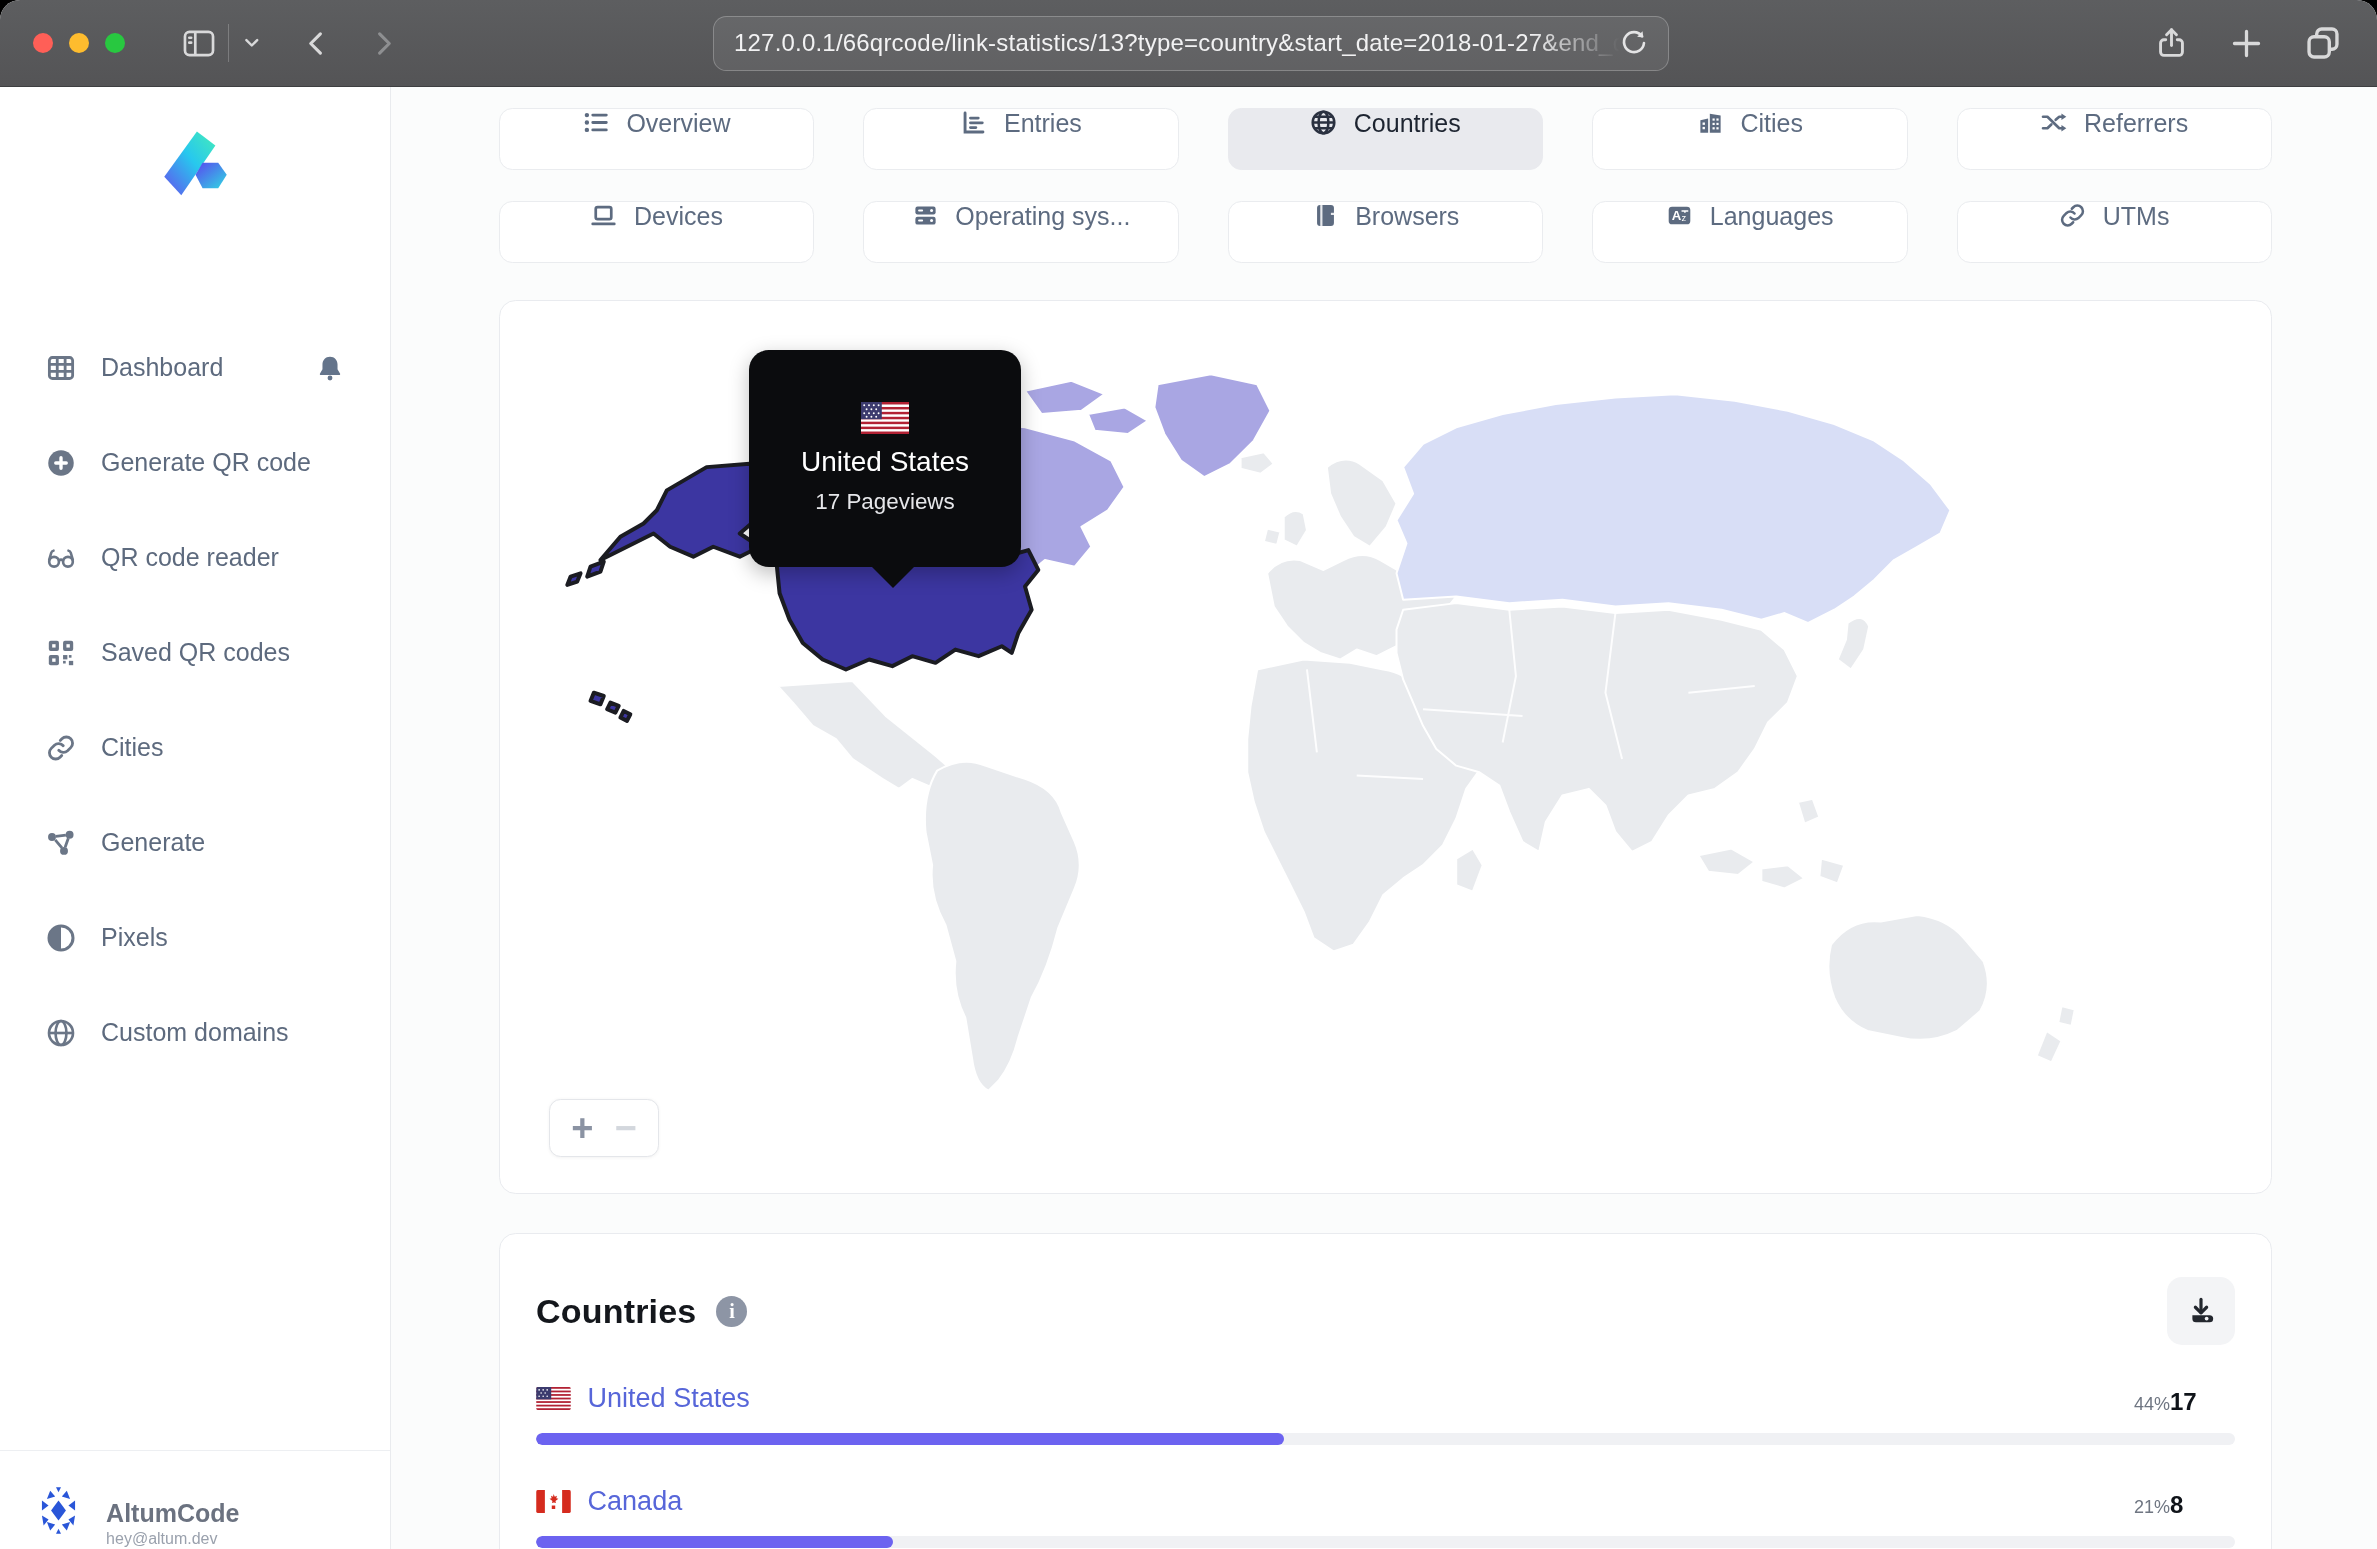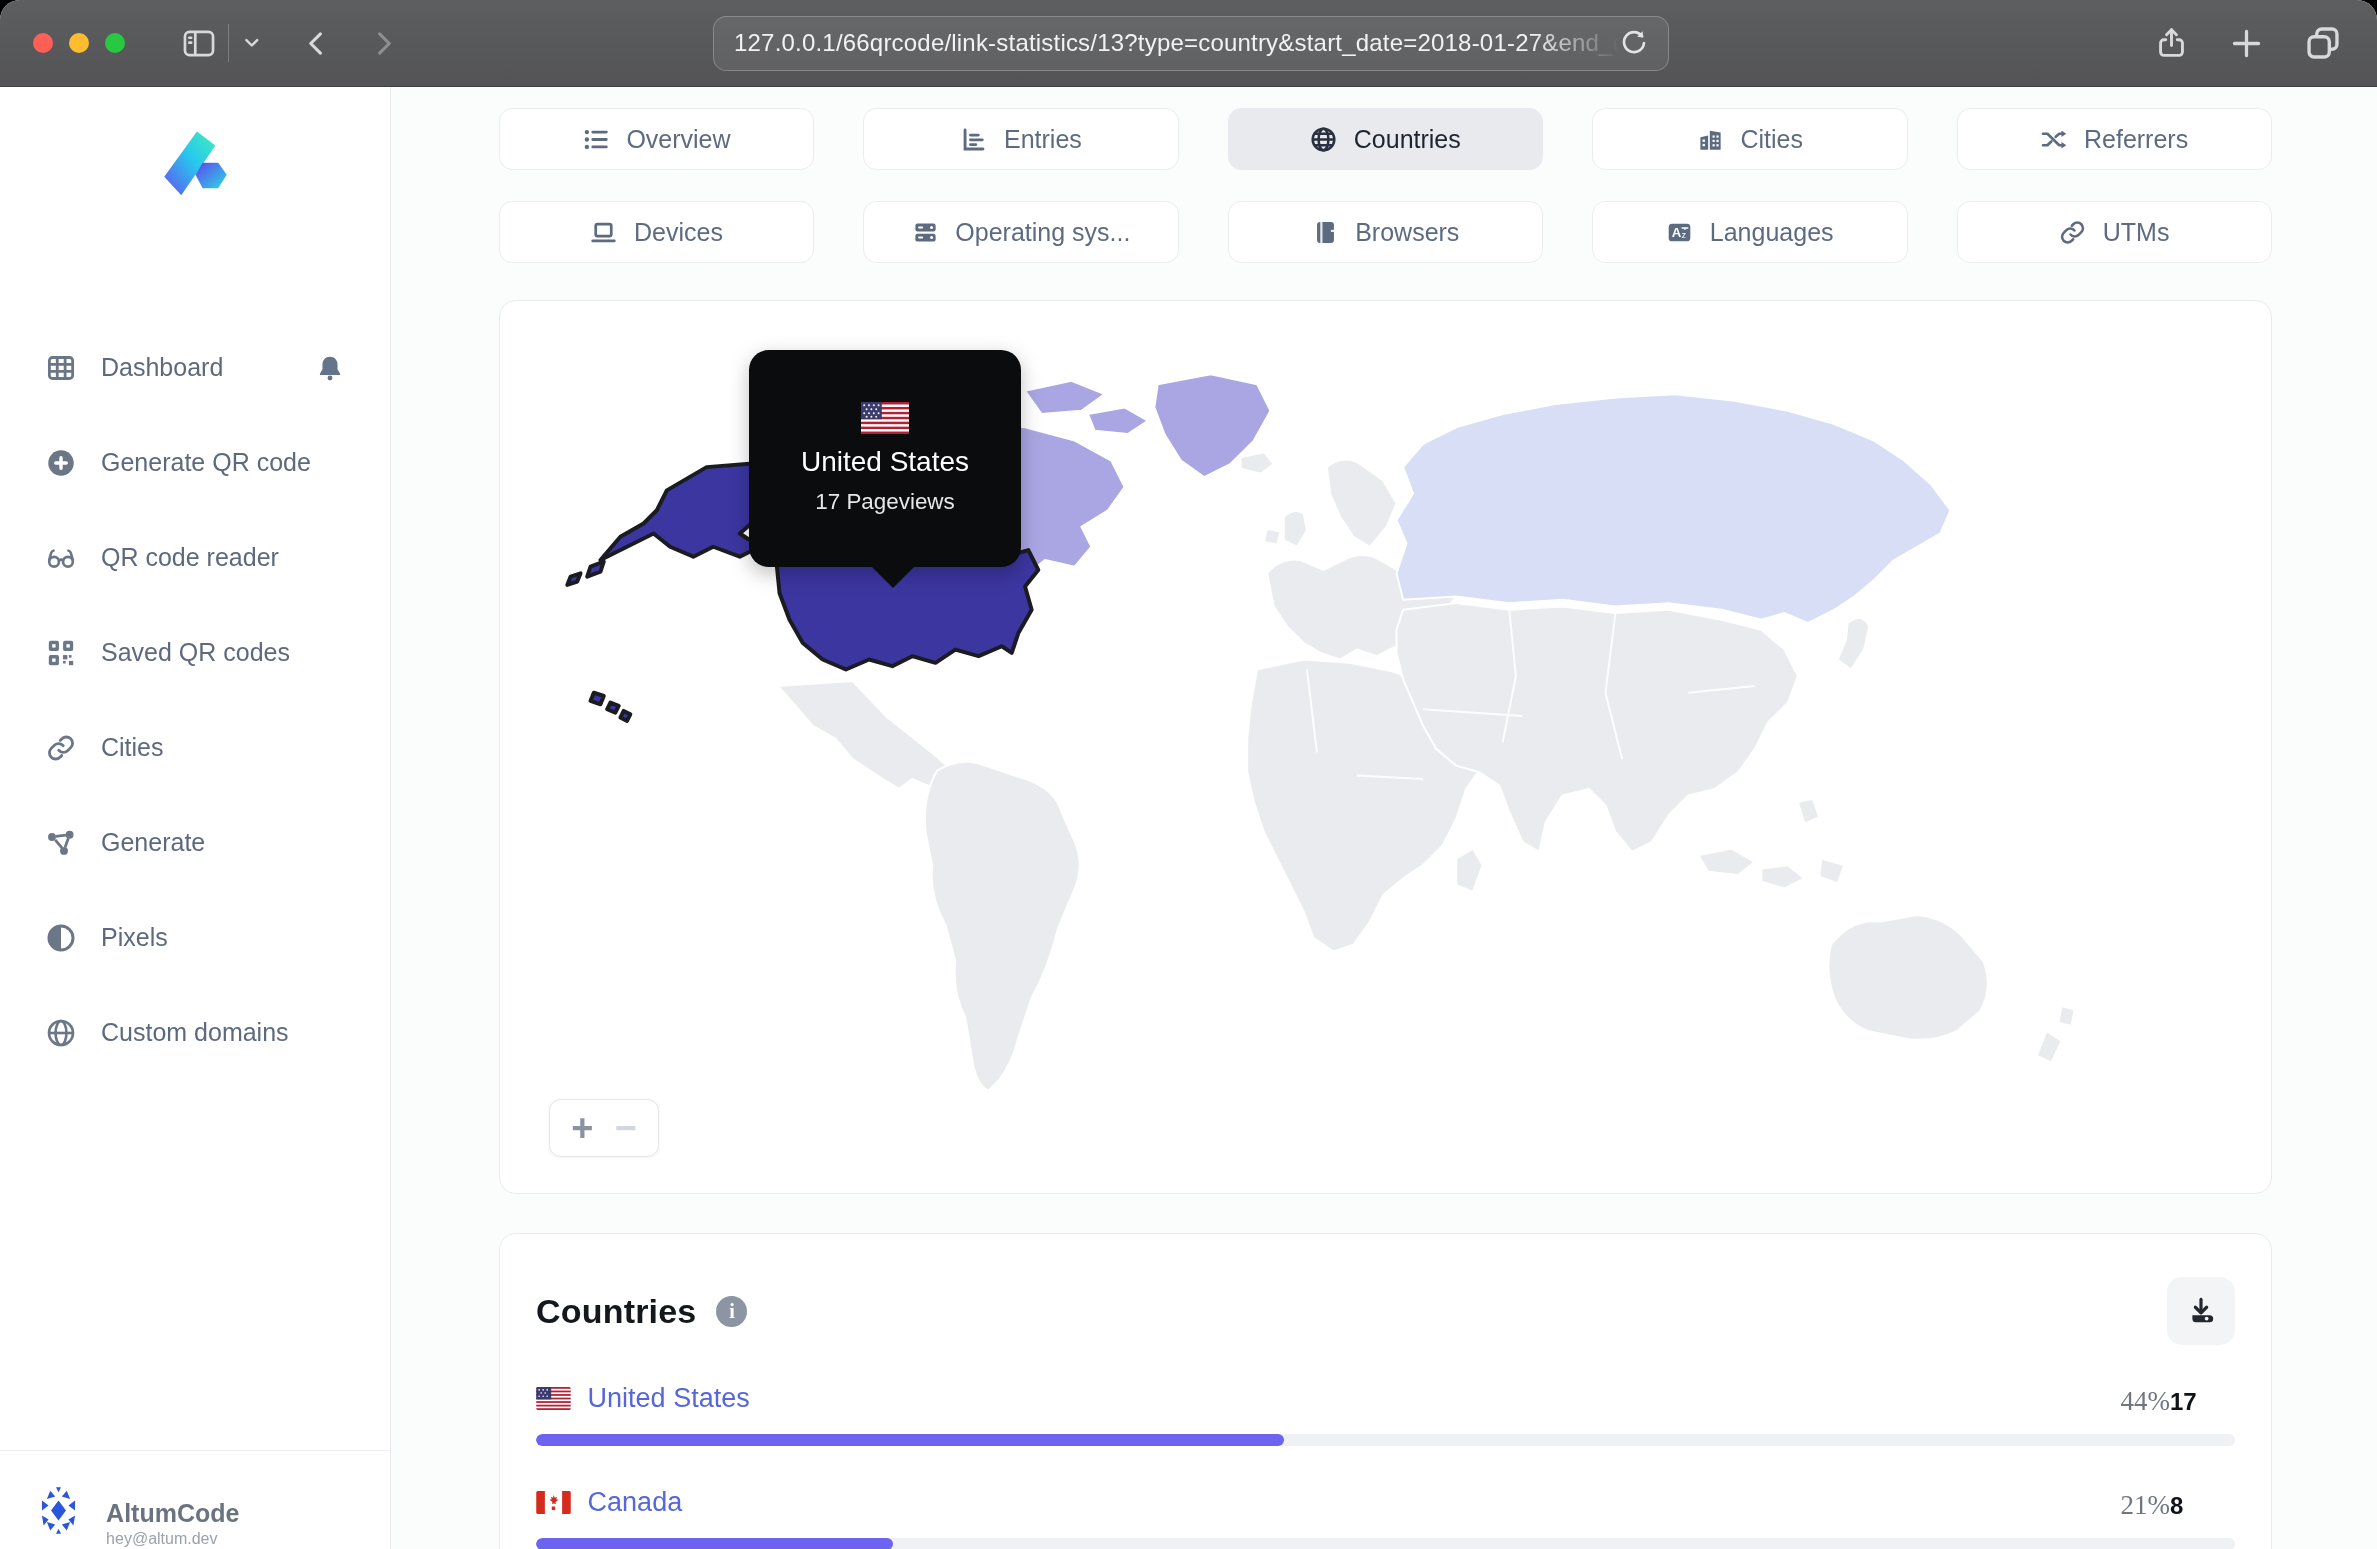--- a/index.html
+++ b/index.html
@@ -30,21 +30,21 @@
   .nav-item .nicon{width:30px;height:30px;color:#6b7687;flex:none;display:flex;}
   .nav-item .bell{margin-left:auto;width:28px;height:28px;color:#64748b;}
   .side-footer{position:absolute;left:0;right:0;top:1363px;border-top:0.8px solid #edeff2;padding:21.6px 31.5px;display:flex;align-items:center;gap:21.6px;}
   .avatar{width:53px;height:53px;flex:none;}
   .user-name{font-size:25px;font-weight:700;color:#6b7280;line-height:1.25;margin-top:25px;}
   .user-email{font-size:16px;color:#9aa1ad;line-height:1.25;}
 
   
   .main{flex:1;position:relative;padding:0 105px 0 108px;box-sizing:border-box;}
   .tabs{display:grid;grid-template-columns:repeat(5,1fr);gap:31px 49px;margin-top:21px;}
-  .tab{height:62px;display:flex;align-items:center;justify-content:center;gap:16.6px;background:#fff;border:0.8px solid #eaecef;border-radius:13.3px;font-size:25px;color:#5d6b80;cursor:pointer;box-sizing:border-box;}
+  .tab{height:62px;display:flex;justify-content:center;gap:16.6px;background:#fff;border:0.8px solid #eaecef;border-radius:13.3px;font-size:25px;color:#5d6b80;cursor:pointer;box-sizing:border-box;}
   .tab .ticon{width:27px;height:27px;display:flex;flex:none;}
   .tab.active{background:#e9eaee;border-color:#e9eaee;color:#1d2430;font-weight:500;}
   .tab.active .ticon{color:#2a3140;}
 
   
   .map-card{position:relative;margin-top:37px;height:894px;background:#fff;border:0.8px solid #e9ebef;border-radius:16.6px;box-sizing:border-box;overflow:hidden;}
   .worldmap{position:absolute;left:26.5px;top:60px;width:1676px;height:738px;}
   .tooltip{position:absolute;left:249px;top:49px;width:272px;height:217px;background:#0b0c0e;border-radius:20px;color:#fff;display:flex;flex-direction:column;align-items:center;justify-content:center;gap:11.6px;box-shadow:0 6.6px 20px rgba(0,0,0,.25);}
   .tooltip:after{content:"";position:absolute;left:123px;top:100%;width:0;height:0;border:21.6px solid transparent;border-top-color:#0b0c0e;border-bottom-width:0;}
   .tt-flag{width:48px;height:32px;}
@@ -60,21 +60,21 @@
   .c-header{display:flex;align-items:center;}
   .c-title{font-size:34px;font-weight:700;color:#14171c;letter-spacing:0.2px;}
   .info-badge{width:31px;height:31px;border-radius:50%;background:#8d95a5;color:#fff;margin-left:20px;display:flex;align-items:center;justify-content:center;font:700 20px/1 "Liberation Serif","DejaVu Serif",serif;cursor:pointer;}
   .dl-btn{margin-left:auto;width:68px;height:68px;border-radius:15px;background:#f3f4f6;display:flex;align-items:center;justify-content:center;cursor:pointer;color:#23272e;}
   .c-row{margin-top:38px;}
   .c-row + .c-row{margin-top:41px;}
   .row-line{display:flex;align-items:baseline;}
   .row-left{display:flex;align-items:center;gap:16.6px;}
   .flag{width:35px;height:23px;flex:none;border-radius:1.7px;}
   .country-link{font-size:27px;color:#5766d9;cursor:pointer;}
-  .pct{margin-left:auto;font-size:27px;color:#6f7682;font-family:Liberation Serif, serif;}
+  .pct{margin-left:auto;font-size:18px;color:#6f7682;}
   .cnt{width:65px;text-align:left;font-size:24px;font-weight:600;color:#0f1319;}
   .bar{margin-top:16.6px;height:12.4px;border-radius:6.6px;background:#f0f1f4;overflow:hidden;}
   .bar i{display:block;height:100%;background:#6c63f0;border-radius:6.6px;}
   svg{display:block;}
 </style>
 </head>
 <body>
 
 <div class="window">
 

